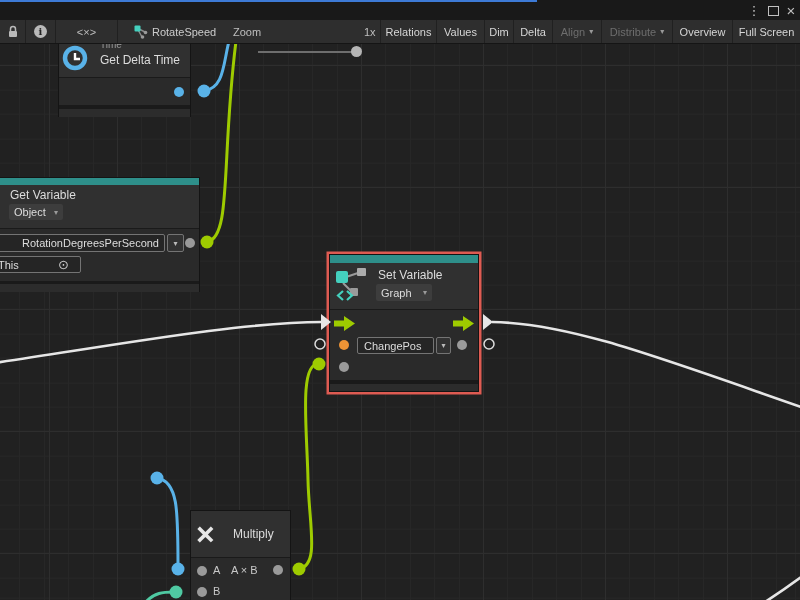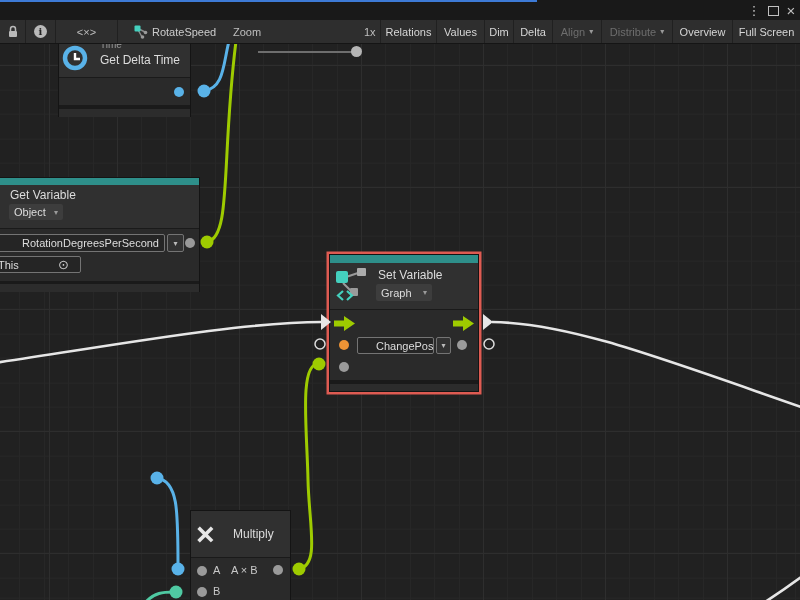--- a/index.html
+++ b/index.html
@@ -139,21 +139,21 @@
       <span class="dd-arrow">▾</span>
     </div>
     <div class="ndiv" style="top:54px;"></div>
     <svg class="abs" style="left:4px;top:61px;" width="21" height="15">
       <path d="M0 4.5 H10 V0 L21 7.5 L10 15 V10.5 H0 Z" fill="#9ECB00"></path>
     </svg>
     <svg class="abs" style="left:123px;top:61px;" width="21" height="15">
       <path d="M0 4.5 H10 V0 L21 7.5 L10 15 V10.5 H0 Z" fill="#9ECB00"></path>
     </svg>
     <div class="port orange" style="left:9px;top:85px;"></div>
-    <div class="field" style="left:27px;top:82px;width:77px;height:17px;padding-left:18px;">
+    <div class="field" style="left:27px;top:82px;width:77px;height:17px;padding-left:6px;">
       <span>ChangePos</span>
     </div>
     <div class="sqbtn" style="left:106px;top:82px;width:15px;height:17px;">
       <span>▾</span>
     </div>
     <div class="port" style="left:127px;top:85px;"></div>
     <div class="port" style="left:9px;top:107px;"></div>
     <div class="ngap" style="top:125px;height:4px;"></div>
     <div class="nfoot" style="top:129px;height:7px;"></div>
   </div>

